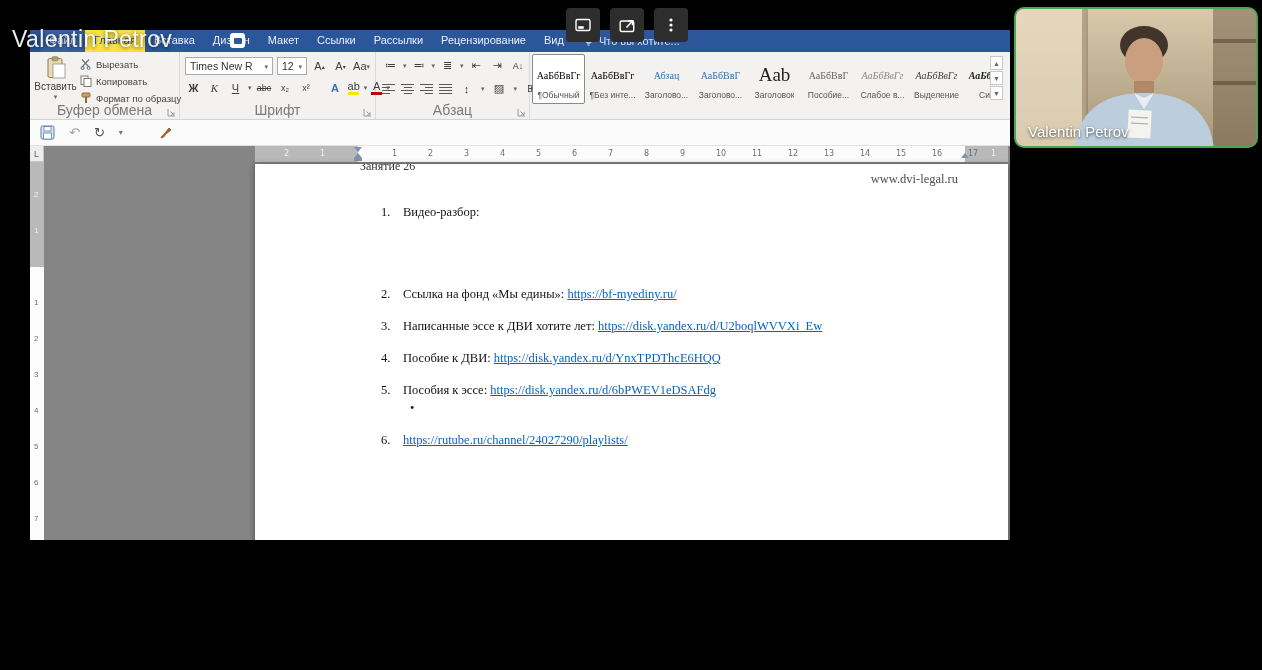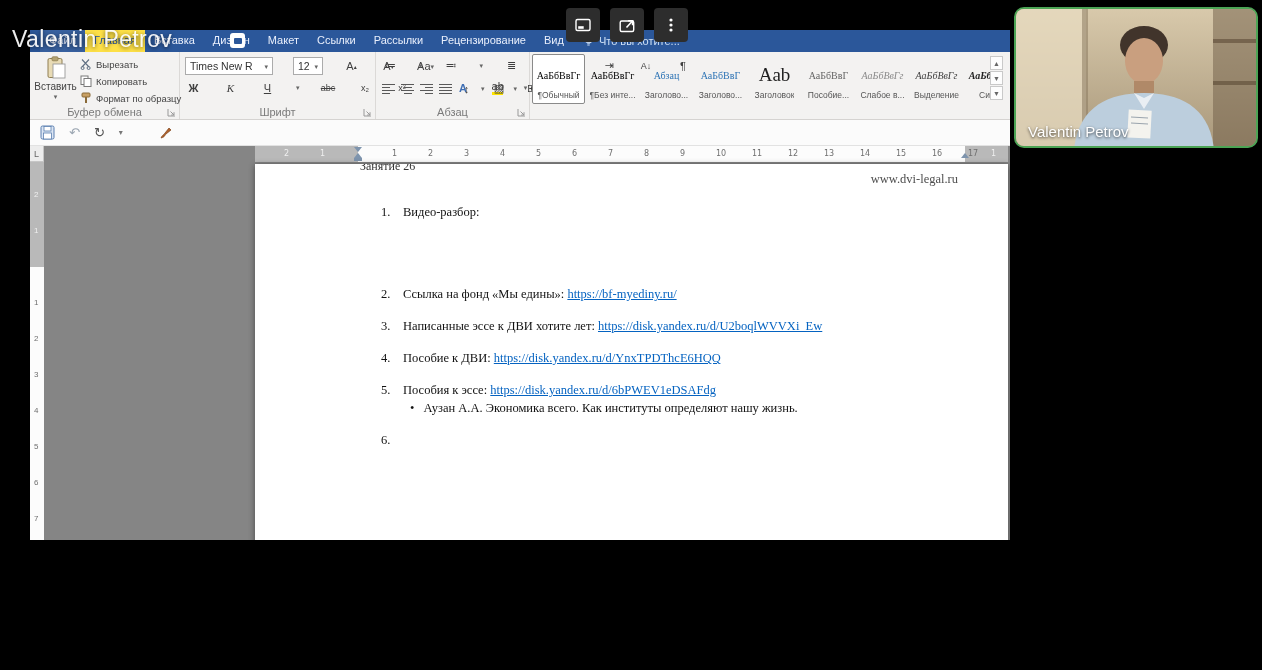--- a/index.html
+++ b/index.html
@@ -17,23 +17,23 @@
   .tab.file{background:rgba(255,255,255,.07)}
   .tab.active{background:#fde047;color:#2b579a}
   .tellme{display:flex;align-items:center;gap:5px;color:#cfe0f5;font-size:11px;padding:0 10px;white-space:nowrap}
   .share-badge{position:absolute;left:200px;top:3px;width:15px;height:15px;background:#fff;border-radius:3px;z-index:5;display:flex;align-items:center;justify-content:center}
   .share-badge i{display:block;width:8px;height:6px;background:#2b579a;border-radius:1px}
 
   
   .ribbon{position:absolute;left:0;top:22px;width:100%;height:68px;background:#f3f2f1;border-bottom:1px solid #d5d3d1}
   .rgroup{position:absolute;top:0;height:100%;border-right:1px solid #dbd9d7}
   .g-clip{left:0;width:150px}.g-font{left:150px;width:196px}.g-para{left:346px;width:154px}.g-styles{left:500px;width:475px;border-right:none}
-  .glabel{position:absolute;bottom:1px;left:0;right:0;text-align:center;font-size:11px;color:#7a7a7a}
+  .glabel{position:absolute;bottom:1px;left:0;right:0;text-align:center;font-size:14px;color:#7a7a7a}
   .launcher{position:absolute;right:3px;bottom:2px;width:9px;height:9px}
-  .rrow{position:absolute;display:flex;align-items:center;gap:20px}
+  .rrow{position:absolute;display:flex;align-items:center;gap:4px}
   .ric{min-width:17px;height:17px;display:inline-flex;align-items:center;justify-content:center;font-size:11px;color:#3f3f3f;border-radius:2px}
   .dd{font-size:7px;color:#666;line-height:1}
   .combo{display:flex;align-items:center;justify-content:space-between;background:#fff;border:1px solid #ababab;height:18px;font-size:10.5px;padding:0 4px;color:#333;gap:3px}
   .stack{display:inline-flex;flex-direction:column;align-items:center;line-height:10px;font-size:11px;color:#3f3f3f}
   .bar{width:11px;height:3px;margin-top:1px}
   .bar.red{background:#c00000}.bar.yellow{background:#ffe400}
   .al{display:inline-flex;flex-direction:column;gap:2px;width:13px}
   .al i{height:1px;background:#595959;display:block;width:13px}
   .al.l i:nth-child(even){width:8px}
   .al.c i:nth-child(even){width:8px;margin:0 auto}
@@ -411,26 +411,25 @@
                 <span class="dbody"><span>Написанные эссе к ДВИ хотите лет: </span><a href="#" class="doclink">https://disk.yandex.ru/d/U2boqlWVVXi_Ew</a></span>
               </div>
               <div class="doc-item">
                 <span class="dnum">4.</span>
                 <span class="dbody"><span>Пособие к ДВИ: </span><a href="#" class="doclink">https://disk.yandex.ru/d/YnxTPDThcE6HQQ</a></span>
               </div>
               <div class="doc-item">
                 <span class="dnum">5.</span>
                 <span class="dbody"><span>Пособия к эссе: </span><a href="#" class="doclink">https://disk.yandex.ru/d/6bPWEV1eDSAFdg</a><div class="dbullet">
                     <span>•</span>
-                    <span>Аузан А.А. Экономика всего. Как институты определяют нашу жизнь.</span>
                   </div></span>
               </div>
               <div class="doc-item">
                 <span class="dnum">6.</span>
-                <span class="dbody"></span>
+                <span class="dbody"><div><a href="#" class="doclink">https://rutube.ru/channel/24027290/playlists/</a></div></span>
               </div>
             </div>
         </div>
         <div class="qr"><svg viewBox="0 0 25 25" width="133" height="133" shape-rendering="crispEdges">
               <rect x="0" y="0" width="25" height="25" fill="#fff"></rect>
               <rect x="10" y="0" width="1" height="1" fill="#000"></rect>
               <rect x="9" y="1" width="1" height="1" fill="#000"></rect>
               <rect x="10" y="1" width="1" height="1" fill="#000"></rect>
               <rect x="11" y="1" width="1" height="1" fill="#000"></rect>
               <rect x="12" y="1" width="1" height="1" fill="#000"></rect>

